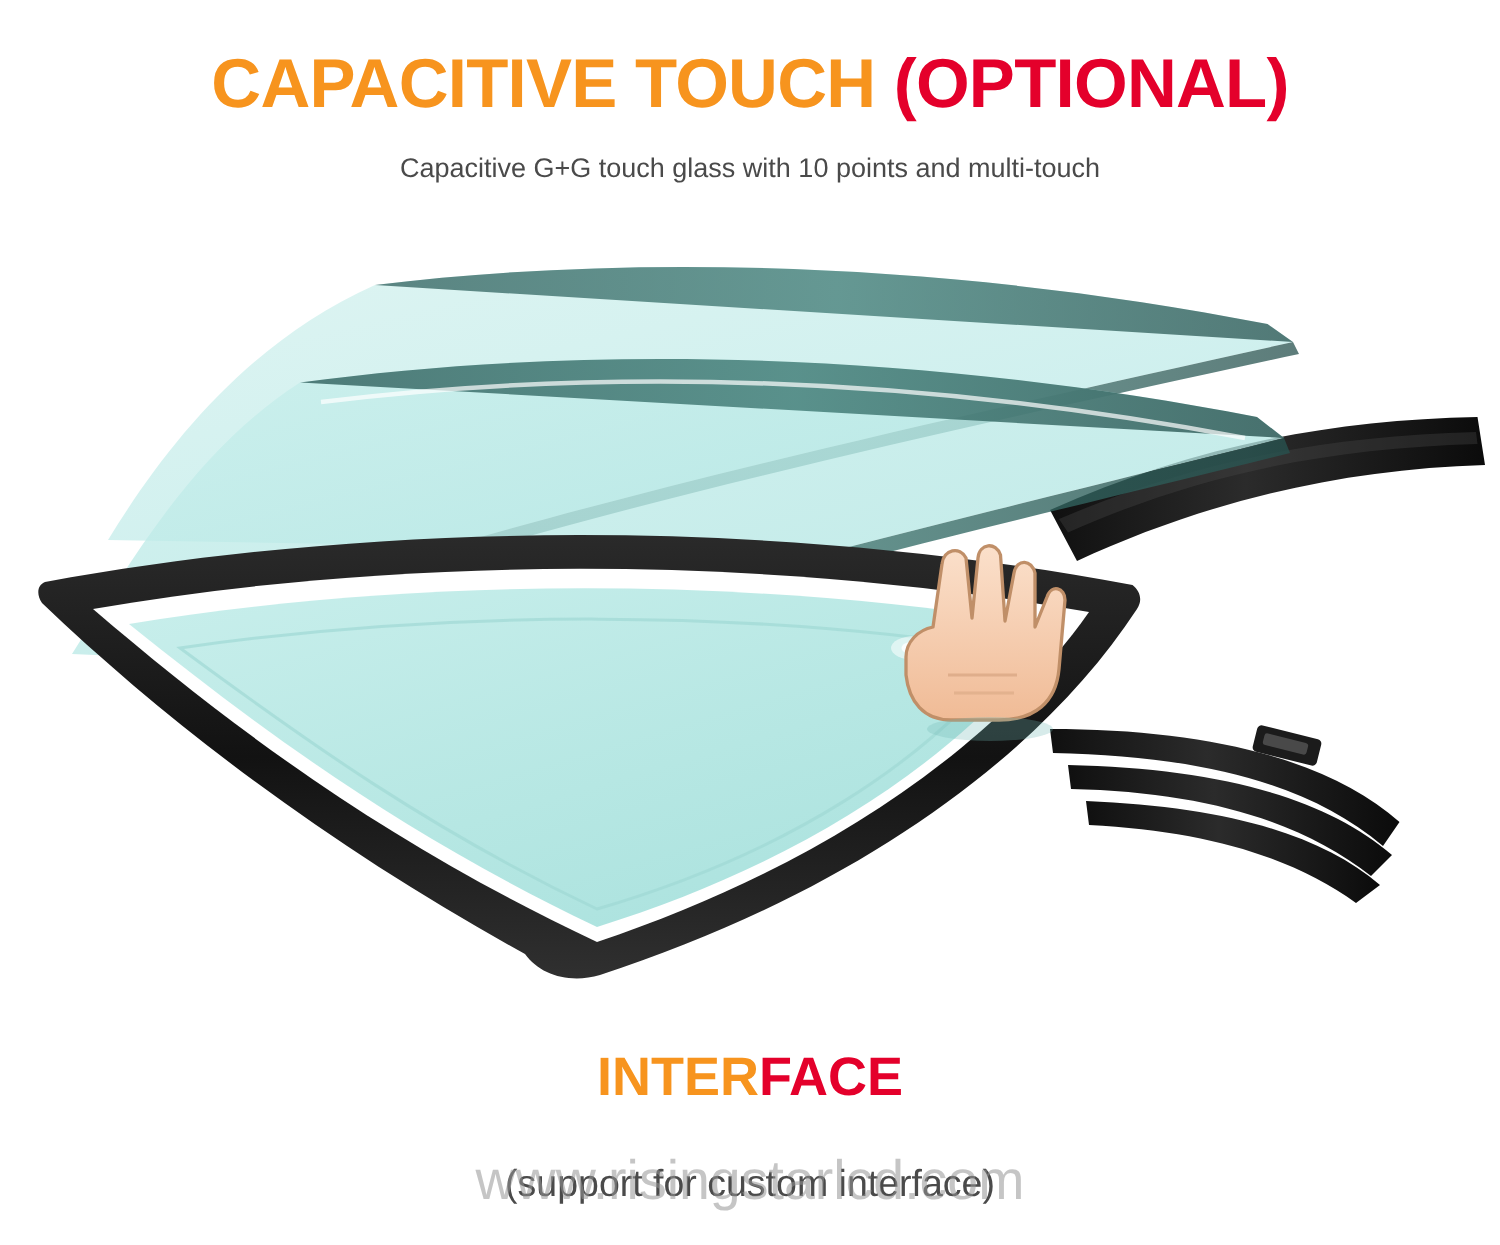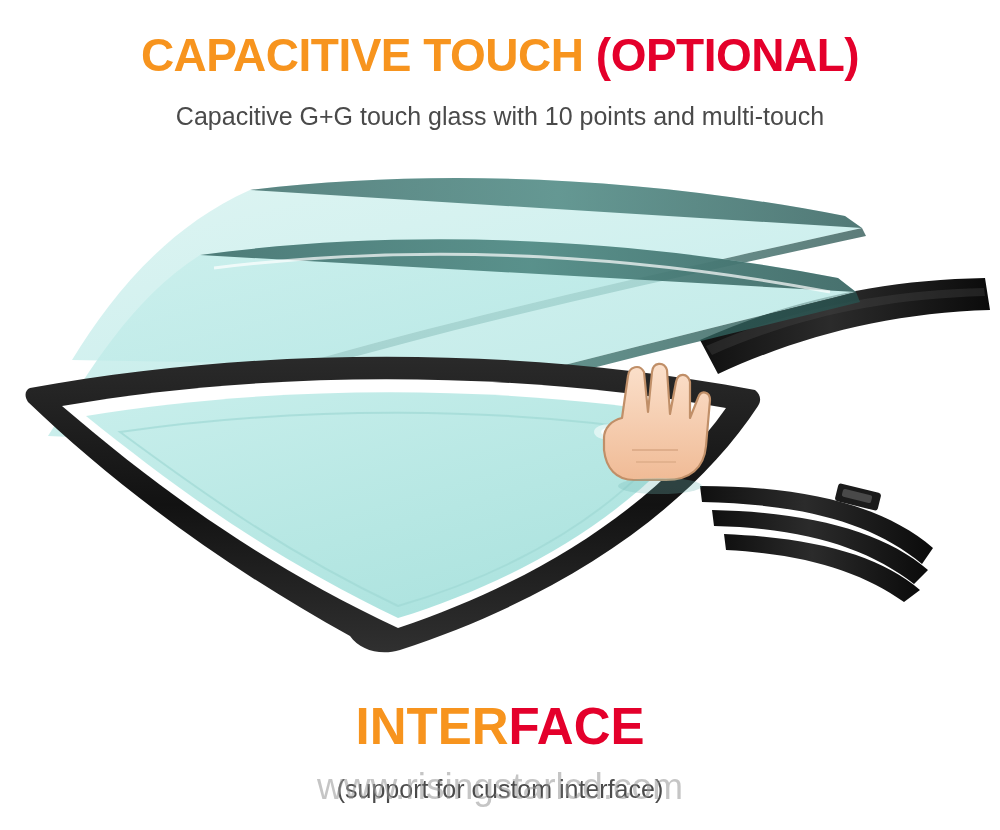--- a/index.html
+++ b/index.html
@@ -30,33 +30,33 @@
   }
   .headline .part-a { color: #F7941E; }
   .headline .part-b { color: #E4002B; }
 
   .subhead {
     position: absolute;
     top: 102px;
     left: 0;
     width: 1000px;
     text-align: center;
-    font-size: 25px;
+    font-size: 18px;
     color: #4a4a4a;
     font-weight: 400;
     white-space: nowrap;
   }
 
   .footline {
     position: absolute;
     top: 697px;
     left: 0;
     width: 1000px;
     text-align: center;
-    font-size: 51px;
+    font-size: 36px;
     font-weight: bold;
     white-space: nowrap;
   }
   .footline .part-a { color: #F7941E; }
   .footline .part-b { color: #E4002B; }
 
   .footsub {
     position: absolute;
     top: 775px;
     left: 0;

